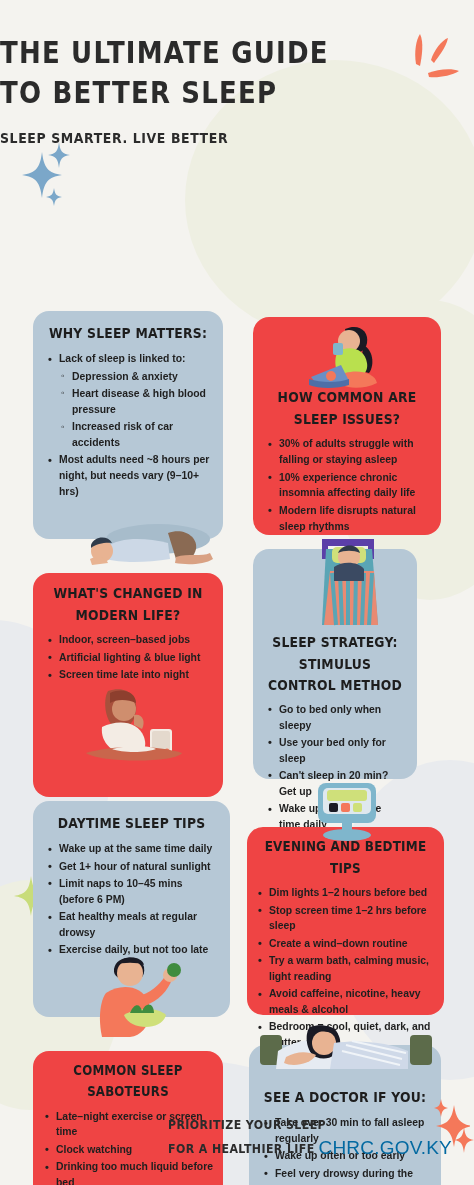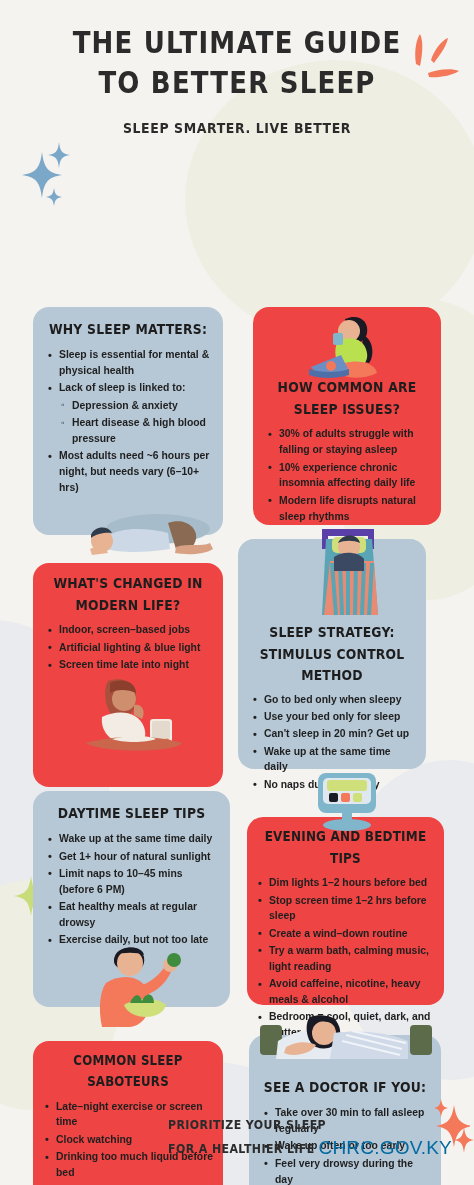--- a/index.html
+++ b/index.html
@@ -14,21 +14,21 @@
   
   .bg-layer { position: absolute; inset: 0; overflow: hidden; z-index: 0; }
   .blob-cream {
     position: absolute; background: #eeefe2; border-radius: 50%;
   }
   .blob-grey {
     position: absolute; background: #e9ebee; border-radius: 50%;
   }
 
   
-  .header { position: relative; z-index: 3; padding-top: 24px; text-align: center; }
+  .header { position: relative; z-index: 3; padding-top: 34px; }
   .title-line {
     font-family: "DejaVu Sans", sans-serif;
     font-weight: 700;
     color: #2b2b2b;
     letter-spacing: 1.2px;
     font-size: 26px;
     line-height: 1.52;
     text-transform: uppercase;
     transform: scaleY(1.18);
     transform-origin: center;
@@ -178,28 +178,28 @@
 </svg>
 <svg class="spark" style="left:276px;top:660px;" width="18" height="21" viewBox="0 0 18 21">
   <path d="M9 0 C10 7, 11 9, 18 10 C11 11, 10 13, 9 21 C8 13, 7 11, 0 10 C7 9, 8 7, 9 0 Z" fill="#c8dc7a"></path>
 </svg>
 <svg class="spark" style="left:296px;top:628px;" width="14" height="16" viewBox="0 0 14 16">
   <path d="M7 0 C8 5, 9 7, 14 8 C9 9, 8 11, 7 16 C6 11, 5 9, 0 8 C5 7, 6 5, 7 0 Z" fill="#c8dc7a"></path>
 </svg>
 
 <div class="board">
 
-  <div class="card blue" style="left:33px;top:172px;width:190px;height:228px;">
+  <div class="card blue" style="left:33px;top:166px;width:190px;height:228px;">
     <h3>WHY SLEEP MATTERS:</h3>
     <ul>
-      <li>Sleep is essential for mental &amp; physical health</li>
       <li>Lack of sleep is linked to:</li>
       <li class="sub">Depression &amp; anxiety</li>
       <li class="sub">Heart disease &amp; high blood pressure</li>
-      <li>Most adults need ~6 hours per night, but needs vary (6–10+ hrs)</li>
+      <li class="sub">Increased risk of car accidents</li>
+      <li>Most adults need ~8 hours per night, but needs vary (9–10+ hrs)</li>
     </ul>
   </div>
 
   <svg class="illus" style="left:72px;top:378px;width:150px;height:48px;" viewBox="0 0 150 48">
     <ellipse cx="86" cy="16" rx="52" ry="15" fill="#a7bccb"></ellipse>
     <path d="M96 10 C112 4, 126 14, 124 26 C122 36, 112 40, 104 36 Z" fill="#8a6a53"></path>
     <path d="M104 34 C116 30, 130 34, 138 30 L141 36 C132 42, 114 42, 103 40 Z" fill="#d9a183"></path>
     <path d="M34 24 C48 14, 72 14, 96 20 L98 36 C74 40, 48 40, 34 36 Z" fill="#ccd8e6"></path>
     <circle cx="30" cy="28" r="11" fill="#e8b392"></circle>
     <path d="M19 22 C22 13, 36 12, 40 20 C36 19, 24 20, 19 25 Z" fill="#2f3b4a"></path>
@@ -242,21 +242,21 @@
     <path d="M38 8 C52 2, 64 8, 64 18 C56 14, 44 14, 38 18 Z" fill="#8d3f2e"></path>
     <path d="M30 42 C46 34, 66 36, 72 52 C76 64, 70 70, 58 70 C42 70, 28 58, 30 42 Z" fill="#f3ece4"></path>
     <path d="M62 30 C70 28, 74 36, 70 44 L62 40 Z" fill="#cf8e6e"></path>
     <rect x="78" y="44" width="22" height="26" rx="3" fill="#f3ece4"></rect>
     <rect x="80" y="46" width="18" height="20" rx="2" fill="#e4d9cd"></rect>
     <circle cx="95" cy="66" r="2.5" fill="#f4785a"></circle>
     <path d="M14 68 C40 60, 86 60, 110 68 C104 78, 28 78, 14 68 Z" fill="#c9664c"></path>
     <path d="M40 64 C56 60, 76 60, 84 64 C74 68, 50 68, 40 64 Z" fill="#f3ece4"></path>
   </svg>
 
-  <div class="card blue" style="left:238px;top:404px;width:188px;height:230px;padding-top:86px;">
+  <div class="card blue" style="left:253px;top:404px;width:164px;height:230px;padding-top:86px;">
     <h3>SLEEP STRATEGY: STIMULUS CONTROL METHOD</h3>
     <ul>
       <li>Go to bed only when sleepy</li>
       <li>Use your bed only for sleep</li>
       <li>Can't sleep in 20 min? Get up</li>
       <li>Wake up at the same time daily</li>
       <li>No naps during the day</li>
     </ul>
   </div>
 

